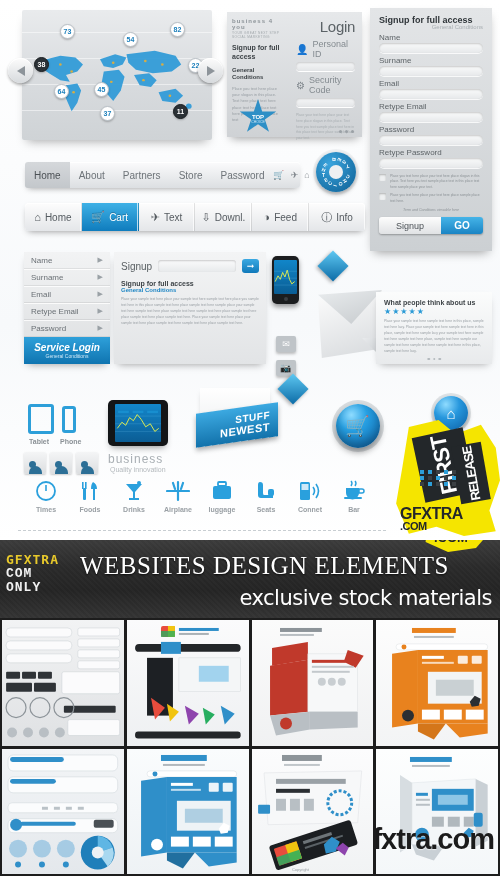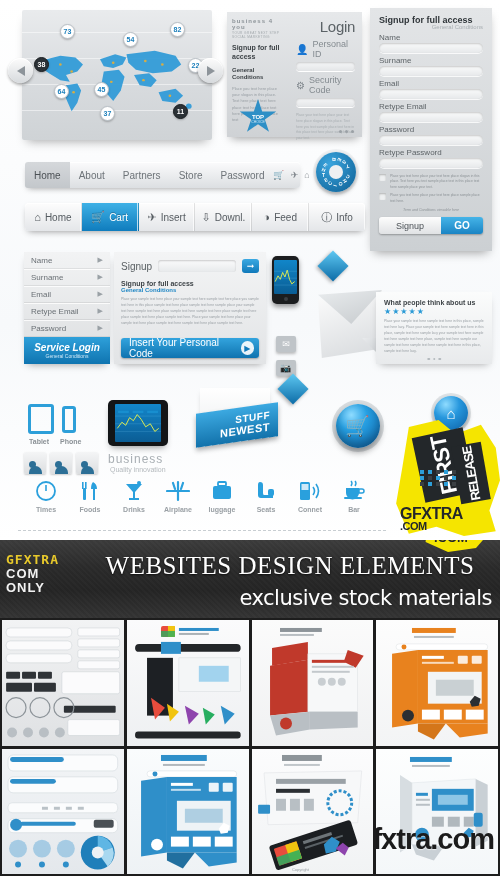--- a/index.html
+++ b/index.html
@@ -330,25 +330,25 @@
   
   .banner {
     position:relative; width:500px; height:78px; top:0;
     background:
       repeating-linear-gradient(45deg, rgba(255,255,255,.018) 0 2px, transparent 2px 4px),
       linear-gradient(180deg,#3b3b3b 0%,#2a2a2a 35%,#242424 65%,#333 100%);
     overflow:hidden;
   }
   .blogo { position:absolute; left:6px; top:12px; width:60px; }
   .blogo .l1 { font-size:13px; font-weight:bold; color:#e8c92b; letter-spacing:1px; font-family:"DejaVu Sans Mono", monospace; }
-  .blogo .l2, .blogo .l3 { font-size:13px; font-weight:bold; color:#f2f2f2; letter-spacing:1px; font-family:Liberation Sans, sans-serif; line-height:1.05; }
+  .blogo .l2, .blogo .l3 { font-size:13px; font-weight:bold; color:#f2f2f2; letter-spacing:1px; font-family:Liberation Mono, monospace; line-height:1.05; }
   .btitle {
-    position:absolute; left:88px; top:12px; right:8px;
+    position:absolute; left:80px; top:12px; right:8px;
     font-family:"Liberation Serif", serif; font-size:25px; color:#fff;
-    letter-spacing:.5px; text-shadow:0 1px 2px rgba(0,0,0,.8);text-align:center;
+    letter-spacing:.5px; text-shadow:0 1px 2px rgba(0,0,0,.8);
   }
   .bsub {
     position:absolute; right:8px; top:46px;
     font-size:21px; color:#fff; letter-spacing:-.5px; font-family:"DejaVu Sans", sans-serif;
   }
   .splashmini { position:absolute; right:10px; top:-26px; width:70px; height:40px; background:#f5e500; clip-path:polygon(10% 30%,40% 10%,70% 22%,100% 45%,80% 85%,40% 95%,8% 70%); }
   .splashmini span { position:absolute; left:14px; top:16px; font-size:13px; font-weight:bold; color:#23272a; }
 
   
   .grid { position:relative; width:500px; height:258px; background:#1d1d1d; padding:2px; display:grid; grid-template-columns:repeat(4,1fr); grid-template-rows:repeat(2,1fr); gap:3px; }
@@ -500,21 +500,21 @@
       <div class="m2i">
         <span class="m2g">⌂</span>
         <span>Home</span>
       </div>
       <div class="m2i active">
         <span class="m2g">🛒</span>
         <span>Cart</span>
       </div>
       <div class="m2i">
         <span class="m2g">✈</span>
-        <span>Insert</span>
+        <span>Text</span>
       </div>
       <div class="m2i">
         <span class="m2g">⇩</span>
         <span>Downl.</span>
       </div>
       <div class="m2i">
         <span class="m2g">◑</span>
         <span>Feed</span>
       </div>
       <div class="m2i">
@@ -574,24 +574,20 @@
 
     <div class="wide">
       <div class="wide-top">
         <span class="lab">Signup</span>
         <span class="wide-in"></span>
         <span class="wide-go">➞</span>
       </div>
       <div class="wide-h">Signup for full access</div>
       <div class="wide-sub">General Conditions</div>
       <div class="wide-p">Place your sample text here place your sample text here sample text here place you sample text here in this place sample text here place sample text here sample place your sample text here sample text here place sample text here sample text here place sample text here place sample text here place sample text here. Place your sample text here place your sample text here place sample text here sample text here place sample text here.</div>
-      <div class="wide-btn">
-        <span>Insert Your Personal Code</span>
-        <span class="circ">▶</span>
-      </div>
     </div>
 
     <div class="phone">
       <div class="scr">
         <svg viewBox="0 0 40 44" style="width:100%;height:100%">
           <polyline points="2,30 7,20 11,26 15,14 19,22 23,10 27,26 31,34 36,30" fill="none" stroke="#e9f24a" stroke-width="1.6"></polyline>
           <g stroke="#6fc7ef" stroke-width=".4">
             <line x1="0" y1="12" x2="40" y2="12"></line>
               <line x1="0" y1="24" x2="40" y2="24"></line>
               <line x1="0" y1="36" x2="40" y2="36"></line>

